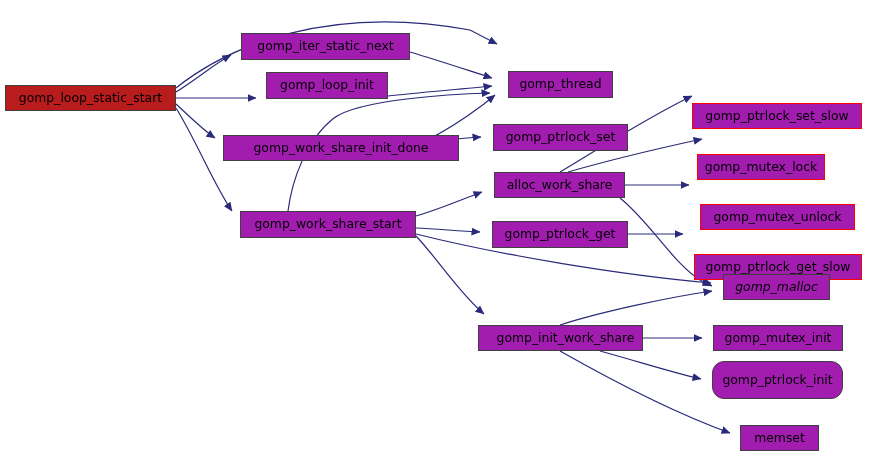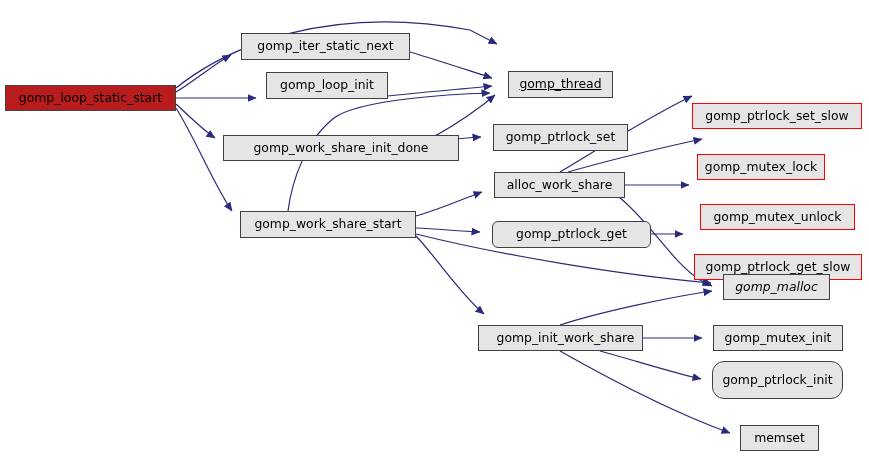--- a/index.html
+++ b/index.html
@@ -25,21 +25,21 @@
   }
   .node {
     position: absolute;
     box-sizing: border-box;
     display: flex;
     align-items: center;
     justify-content: center;
     font-size: 12.4px;
     line-height: 1;
     color: #000000;
-    background: #e5e5e5;
+    background: #a21caf;
     border: 1px solid #404040;
     white-space: nowrap;
     letter-spacing: 0px;
   }
   .node.root {
     background: #b91c1c;
     border: 1px solid #404040;
   }
   .node.red {
     border: 1px solid #ff0000;
@@ -97,30 +97,30 @@
       </div>
       <div class="node" style="left: 266px; top: 72px; width: 122px; height: 27px;">
         <span class="node-label">gomp_loop_init</span>
       </div>
       <div class="node" style="left: 223px; top: 135px; width: 236px; height: 26px;">
         <span class="node-label">gomp_work_share_init_done</span>
       </div>
       <div class="node" style="left: 240px; top: 211px; width: 176px; height: 27px;">
         <span class="node-label">gomp_work_share_start</span>
       </div>
-      <div class="node" style="left: 508px; top: 71px; width: 105px; height: 27px; text-decoration: underline;">
+      <div class="node" style="left: 508px; top: 71px; width: 105px; height: 27px;">
         <span class="node-label">gomp_thread</span>
       </div>
       <div class="node" style="left: 493px; top: 124px; width: 135px; height: 27px;">
         <span class="node-label">gomp_ptrlock_set</span>
       </div>
       <div class="node" style="left: 494px; top: 172px; width: 131px; height: 26px;">
         <span class="node-label">alloc_work_share</span>
       </div>
-      <div class="node" style="left: 492px; top: 221px; width: 159px; height: 27px; border-radius: 6px;">
+      <div class="node" style="left: 492px; top: 221px; width: 136px; height: 27px;">
         <span class="node-label">gomp_ptrlock_get</span>
       </div>
       <div class="node" style="left: 478px; top: 325px; width: 165px; height: 26px; padding-left: 10px;">
         <span class="node-label">gomp_init_work_share</span>
       </div>
       <div class="node red" style="left: 692px; top: 71px; width: 170px; height: 26px;">
         <span class="node-label">gomp_ptrlock_set_slow</span>
       </div>
       <div class="node red" style="left: 697px; top: 122px; width: 128px; height: 26px;">
         <span class="node-label">gomp_mutex_lock</span>

